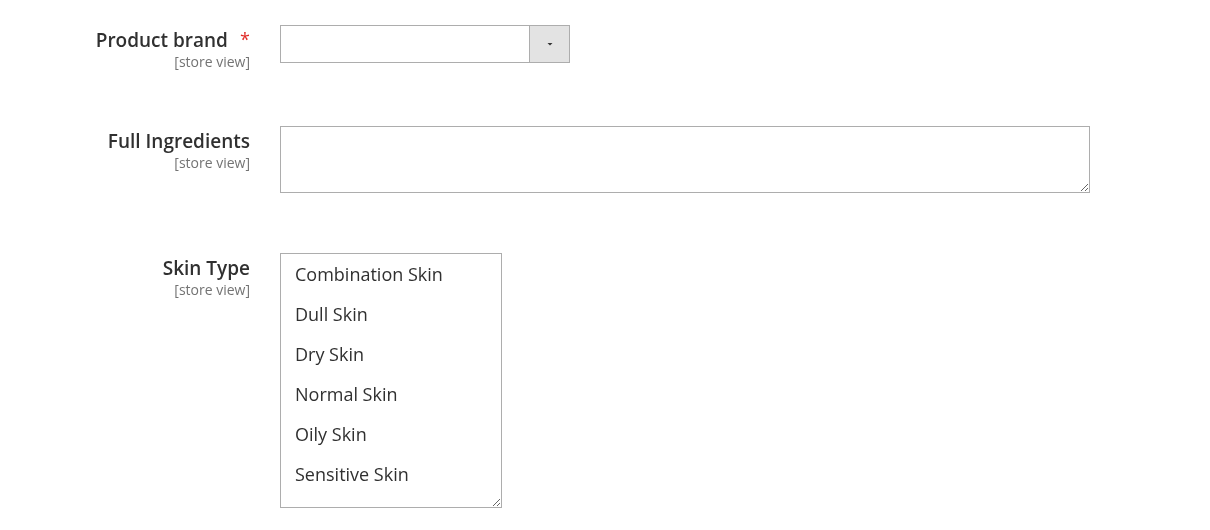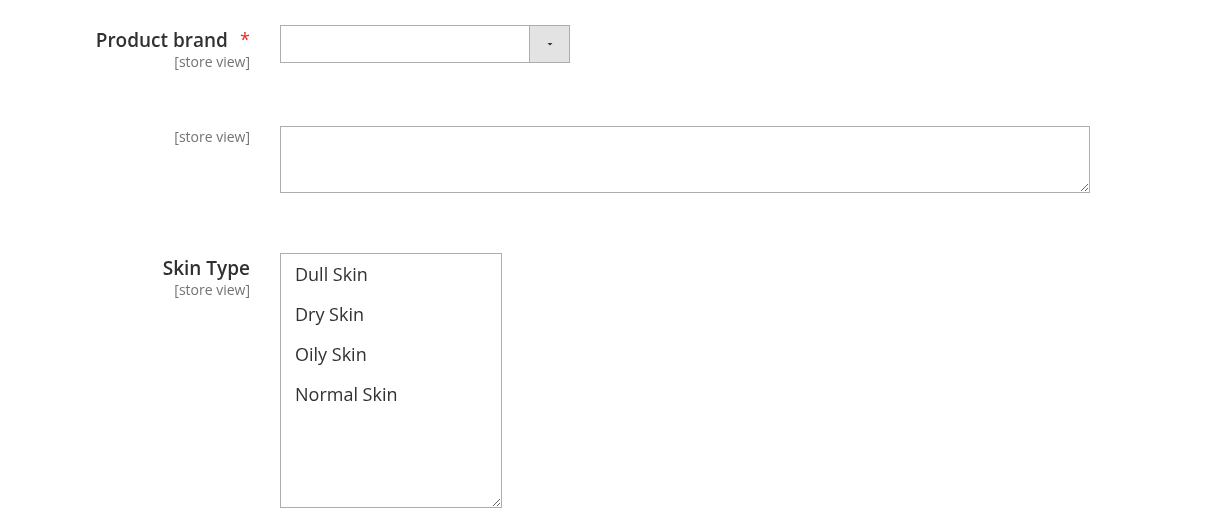--- a/index.html
+++ b/index.html
@@ -130,34 +130,37 @@
                 <path d="M7 10l5 5 5-5z"></path>
               </svg>
           </span>
         </div>
       </div>
     </div>
   </div>
 
   <div class="field-row">
     <div class="label-col">
+      <span class="label-text">Full Ingredients</span>
       <span class="scope-label">[store view]</span>
     </div>
     <div class="input-col">
       <textarea class="textarea-input" style=""></textarea>
     </div>
   </div>
 
   <div class="field-row">
     <div class="label-col">
       <span class="label-text">Skin Type</span>
       <span class="scope-label">[store view]</span>
     </div>
     <div class="input-col">
       <div class="multiselect">
+        <div class="multiselect-option">Combination Skin</div>
         <div class="multiselect-option">Dull Skin</div>
         <div class="multiselect-option">Dry Skin</div>
+        <div class="multiselect-option">Normal Skin</div>
         <div class="multiselect-option">Oily Skin</div>
-        <div class="multiselect-option">Normal Skin</div>
+        <div class="multiselect-option">Sensitive Skin</div>
       </div>
     </div>
   </div>
 </div>
 
 </body></html>

